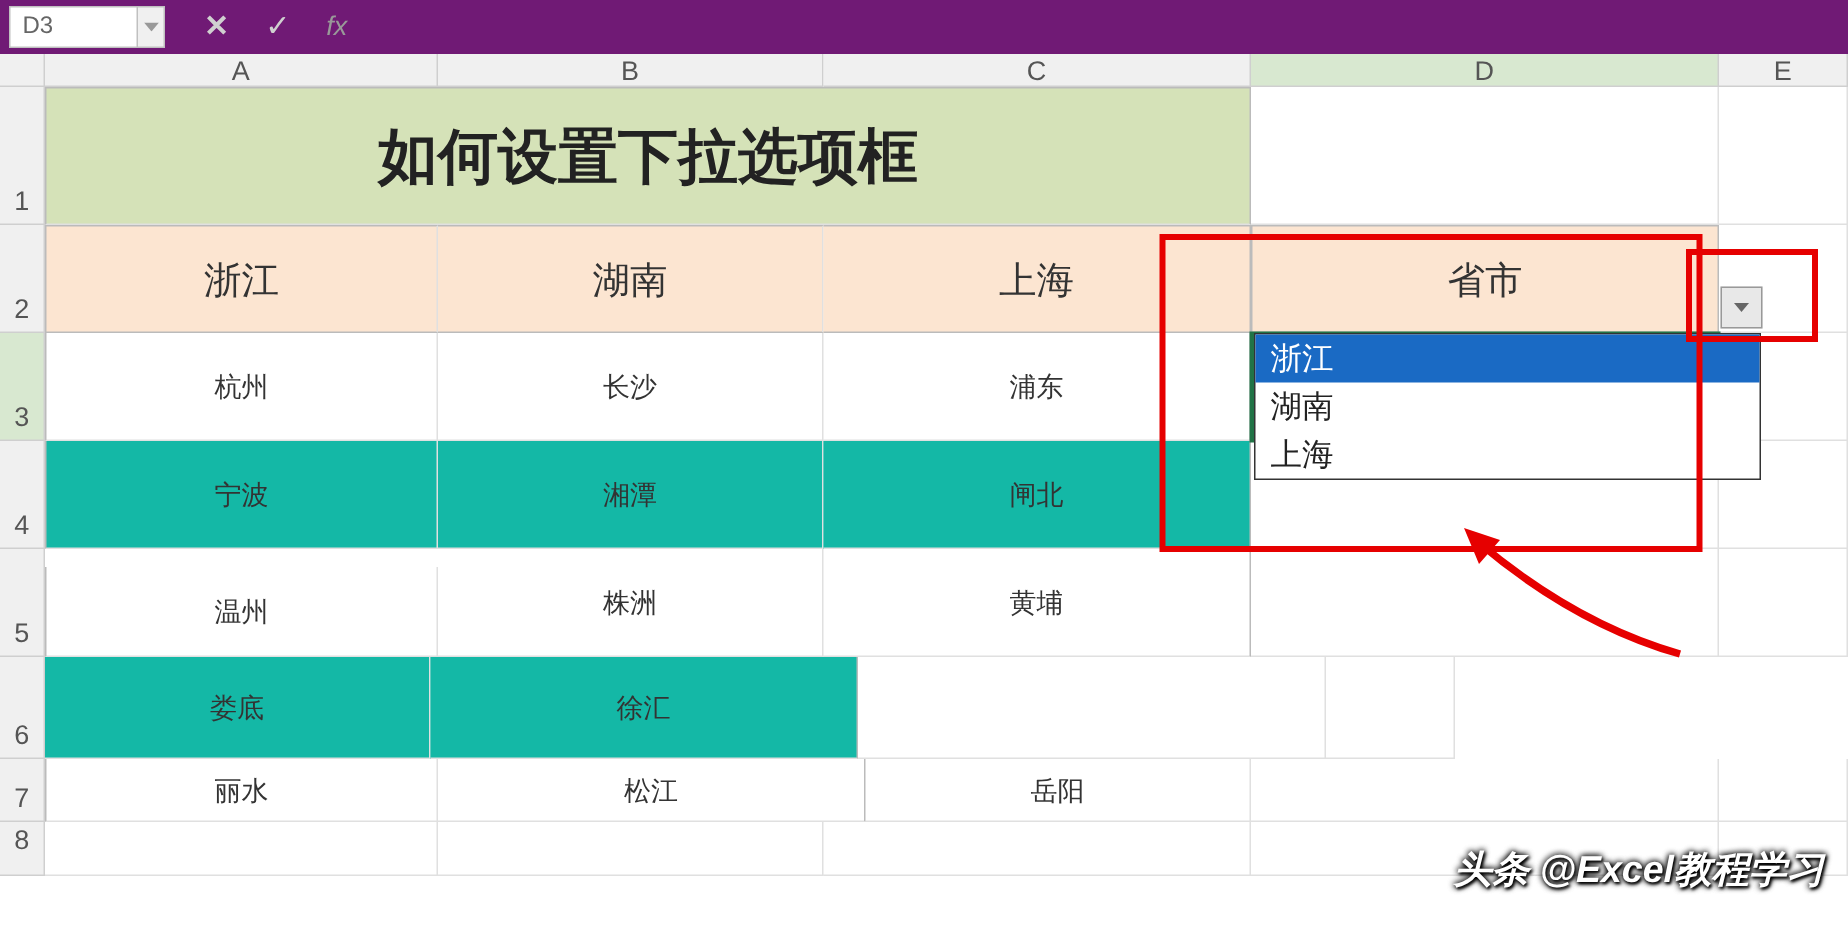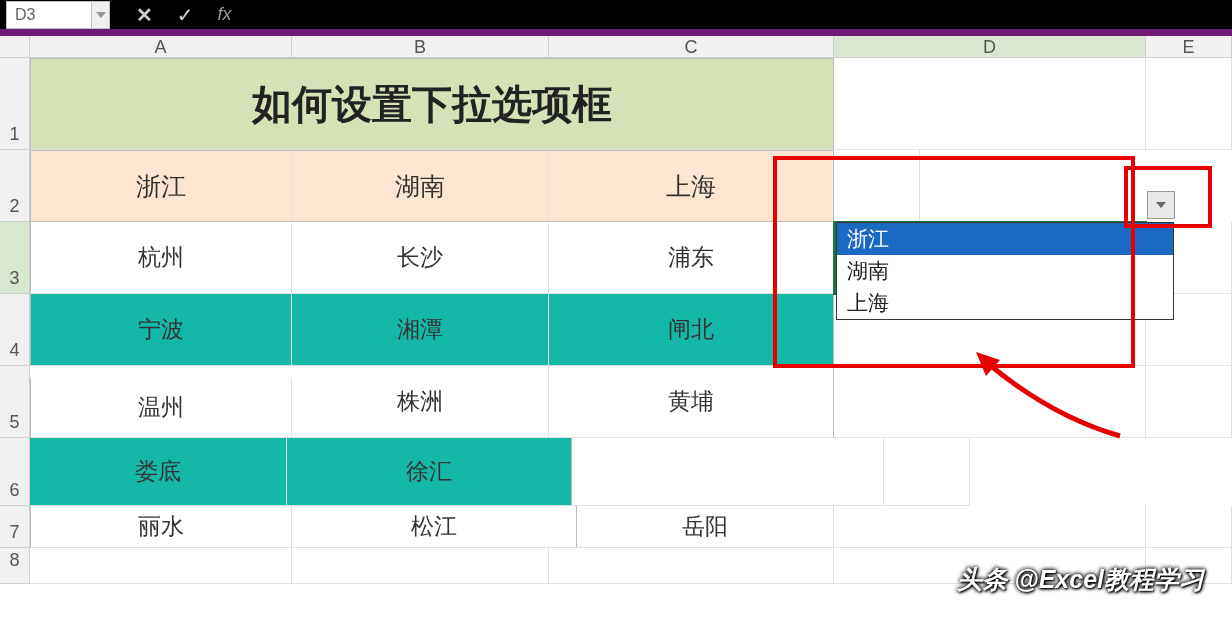--- a/index.html
+++ b/index.html
@@ -8,24 +8,24 @@
       background: #fff;
       width: 1232px;
       height: 618px;
       overflow: hidden;
       position: relative;
     }
 
     
     .formula-bar {
       height: 36px;
-      border-bottom: 7px solid #701a75;
-      display: flex;
-      align-items: center;
-      background: #000000;
+      border-bottom: 1px solid #701a75;
+      display: flex;
+      align-items: center;
+      background: #701a75;
     }
     .name-box {
       width: 86px;
       height: 28px;
       margin-left: 6px;
       border: 1px solid #c0c0c0;
       background: #fff;
       display: flex;
       align-items: center;
       padding-left: 8px;
@@ -105,21 +105,21 @@
       padding-bottom: 4px;
       background: #f0f0f0;
     }
     .row-h.selected { background: #d8e8d0; }
     .cell {
       border-right: 1px solid #e0e0e0;
       border-bottom: 1px solid #e0e0e0;
       display: flex;
       align-items: center;
       justify-content: center;
-      font-size: 23px;
+      font-size: 18px;
       color: #333;
       position: relative;
     }
 
     .row-1 { height: 92px; }
     .row-2 { height: 72px; }
     .row-3 { height: 72px; }
     .row-4 { height: 72px; }
     .row-5 { height: 72px; }
     .row-6 { height: 68px; }
@@ -216,21 +216,21 @@
       top: 310px; left: 970px;
       width: 170px; height: 100px;
       z-index: 45;
       pointer-events: none;
     }
 
     
     .watermark {
       position: absolute;
       bottom: 22px;
-      right: 28px;
+      right: 16px;
       font-size: 25px;
       font-weight: bold;
       color: #fff;
       text-shadow: 0 0 4px #000, 0 0 4px #000, 1px 1px 2px #000;
       font-style: italic;
       z-index: 50;
     }
   </style>
 </head>
 <body>
@@ -267,20 +267,21 @@
     <div class="cell title-cell">如何设置下拉选项框</div>
     <div class="cell col-D" style="width:312px;"></div>
     <div class="cell col-E" style="width:86px;"></div>
   </div>
 
   <div class="row row-2">
     <div class="row-h" style="height:72px;">2</div>
     <div class="cell header-cell col-A data-group" style="width:262px;">浙江</div>
     <div class="cell header-cell col-B" style="width:257px;">湖南</div>
     <div class="cell header-cell col-C data-group-r" style="width:285px;">上海</div>
+    <div class="cell header-cell col-D" style="width:312px; border-left:1px solid #bbb; border-right:1px solid #bbb;">省市</div>
     <div class="cell col-E" style="width:86px;"></div>
   </div>
 
   <div class="row row-3">
     <div class="row-h selected" style="height:72px;">3</div>
     <div class="cell col-A data-group" style="width:262px;">杭州</div>
     <div class="cell col-B" style="width:257px;">长沙</div>
     <div class="cell col-C data-group-r" style="width:285px;">浦东</div>
     <div class="cell col-D active-cell" style="width:312px;"></div>
     <div class="cell col-E" style="width:86px;"></div>

